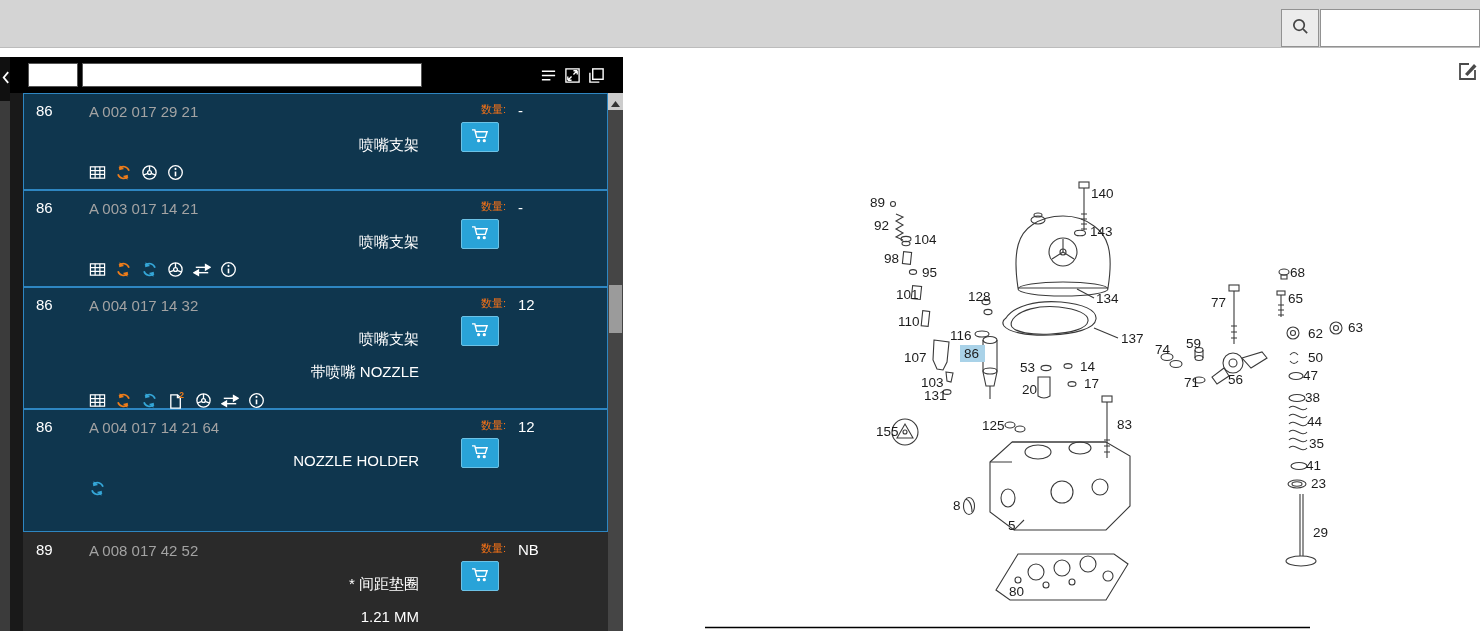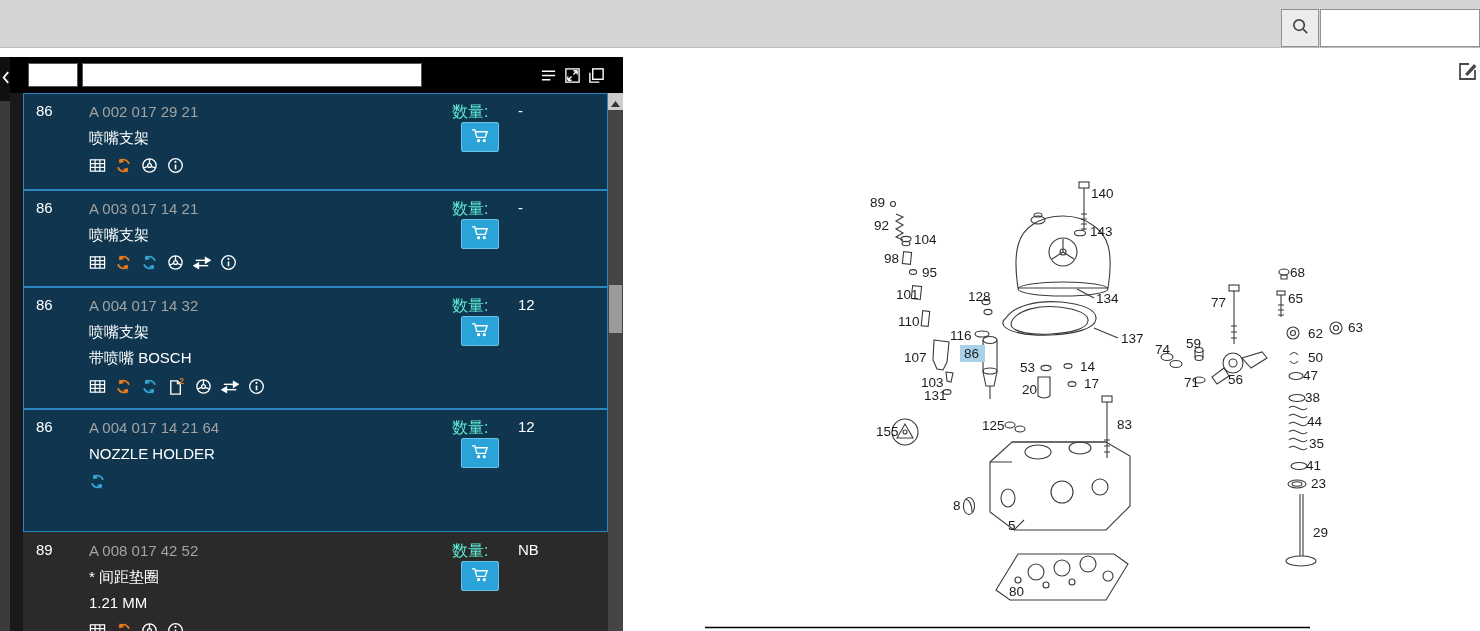--- a/index.html
+++ b/index.html
@@ -31,22 +31,22 @@
   .tb-icons { position:absolute; right:18px; top:0; height:36px; display:flex; align-items:center; gap:7px; }
   .tb-icons span { display:inline-flex; cursor:pointer; }
 
   .list-area { position:absolute; left:13px; top:36px; width:585px; bottom:0; overflow:hidden; background:#191919; }
   .row { position:relative; padding:8px 8px 0 12px; }
   .row.selected { background:#0f364e; border:1px solid #2e86c1; }
   .row.normal   { background:#2a2a2a; border:1px solid #2a2a2a; }
   .pos  { position:absolute; left:12px; top:8px; color:#fff; font-size:15px; }
   .pnum { margin-left:53px; margin-right:180px; color:#a3a3a3; font-size:15px; line-height:20px; }
   .part-lines { margin-left:53px; margin-right:180px; }
-  .pline { color:#fff; font-size:15px; line-height:20px; margin-top:6px; }
-  .qtyl { position:absolute; left:428px; top:8px; color:#5eead4; font-size:16px; }
+  .pline { color:#fff; font-size:15px; line-height:20px; margin-top:13px;text-align:right; }
+  .qtyl { position:absolute; left:457px; top:8px; color:#f97316; font-size:11px; }
   .qtyv { position:absolute; left:494px; top:8px; color:#fff; font-size:15px; }
   .cart { position:absolute; left:437px; top:28px; width:38px; height:30px;
           background:#29a3d8; border:1px solid #6cc2e6; border-radius:2px;
           display:flex; align-items:center; justify-content:center; cursor:pointer; }
   .icons-line { margin-left:53px; margin-top:9px; padding-bottom:6px;
                 display:flex; align-items:center; gap:9px; }
   .icons-line span { display:inline-flex; cursor:pointer; }
 
   
   .scrollbar { position:absolute; right:0; top:36px; width:15px; bottom:0; background:#454545; }
@@ -247,21 +247,21 @@
               <circle cx="9" cy="5.2" r="1.1" fill="#ffffff"></circle>
             </svg>
           </span>
         </div>
   </div>
       <div class="row selected" style="height: 122px;">
     <span class="pos">86</span>
     <div class="pnum">A 004 017 14 32</div>
     <div class="part-lines">
           <div class="pline">喷嘴支架</div>
-          <div class="pline">带喷嘴 BOSCH</div>
+          <div class="pline">带喷嘴 NOZZLE</div>
         </div>
     <span class="qtyl">数量:</span>
     <span class="qtyv">12</span>
     <button class="cart">
       <span><svg viewBox="0 0 22 18" width="21" height="17">
               <g fill="none" stroke="#ffffff" stroke-width="1.5">
                 <path d="M2 3 h3 l2 8 h9 l2 -6 H6"></path>
               </g>
               <circle cx="9" cy="14.5" r="1.7" fill="#ffffff"></circle>
               <circle cx="15" cy="14.5" r="1.7" fill="#ffffff"></circle>

